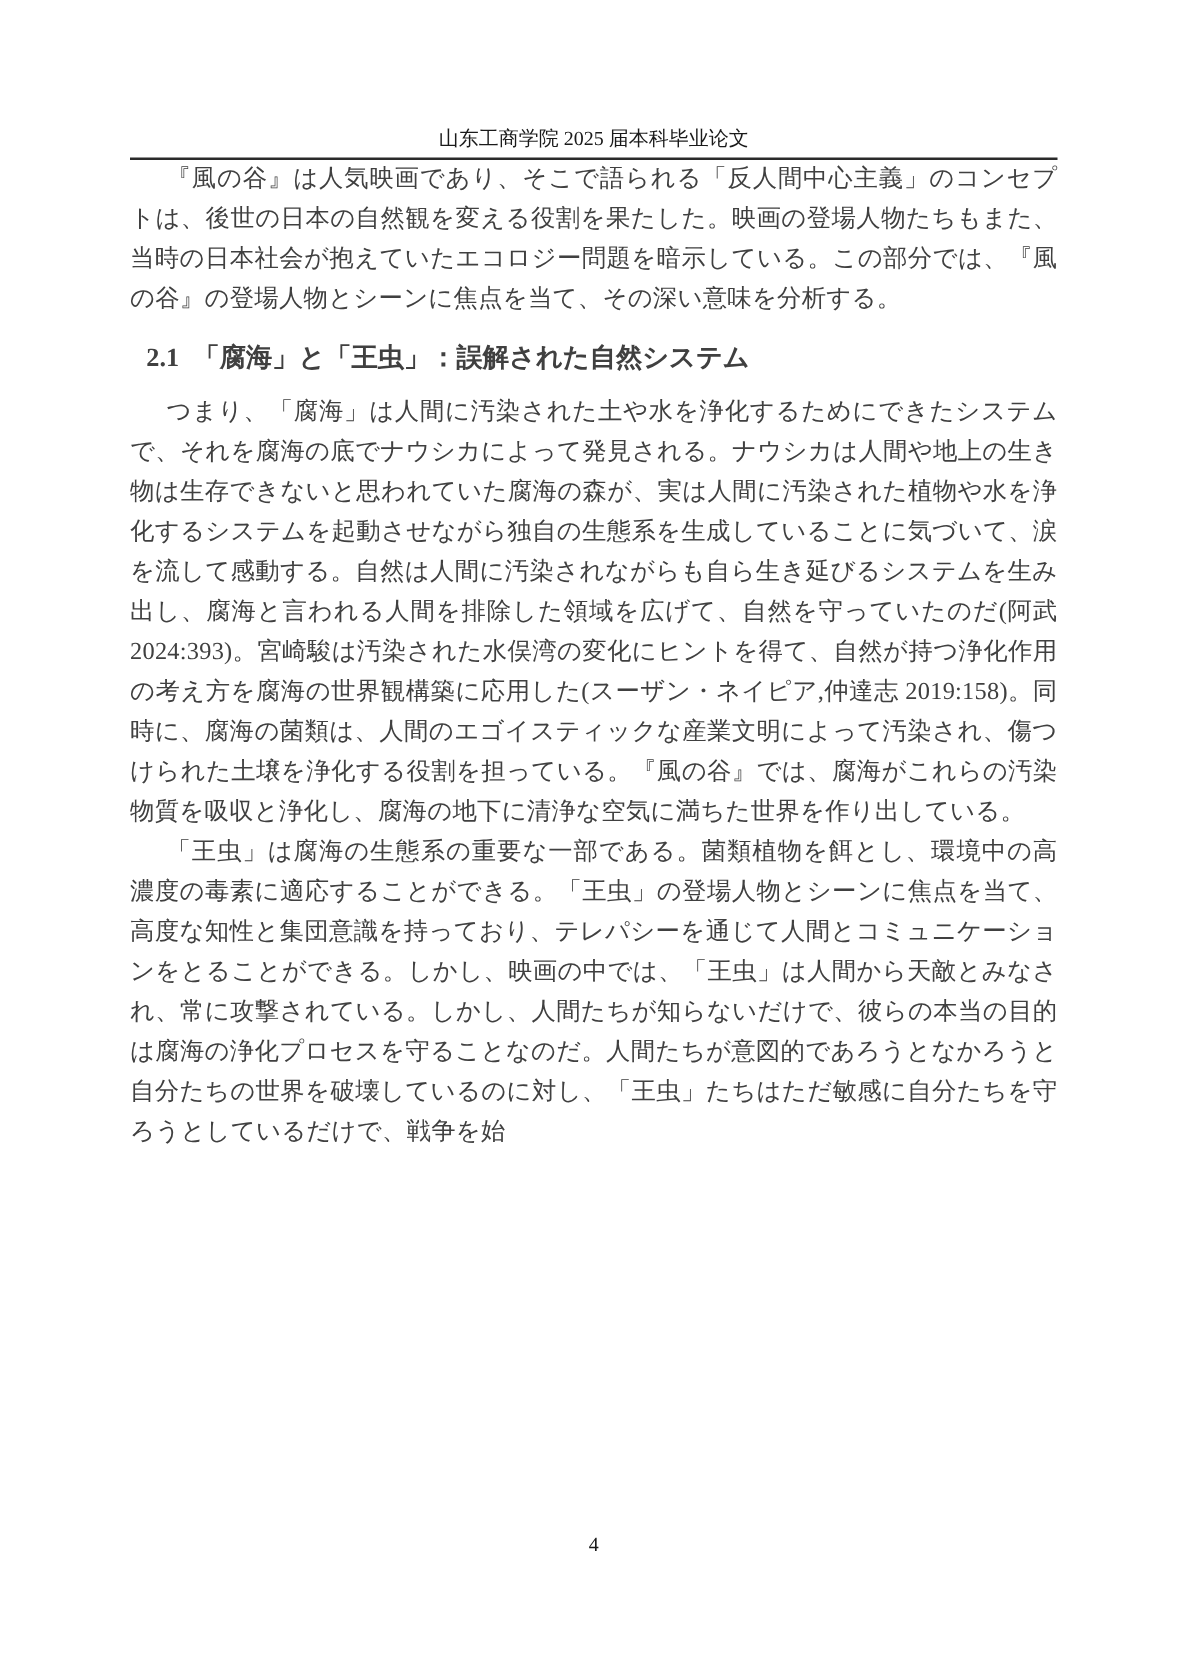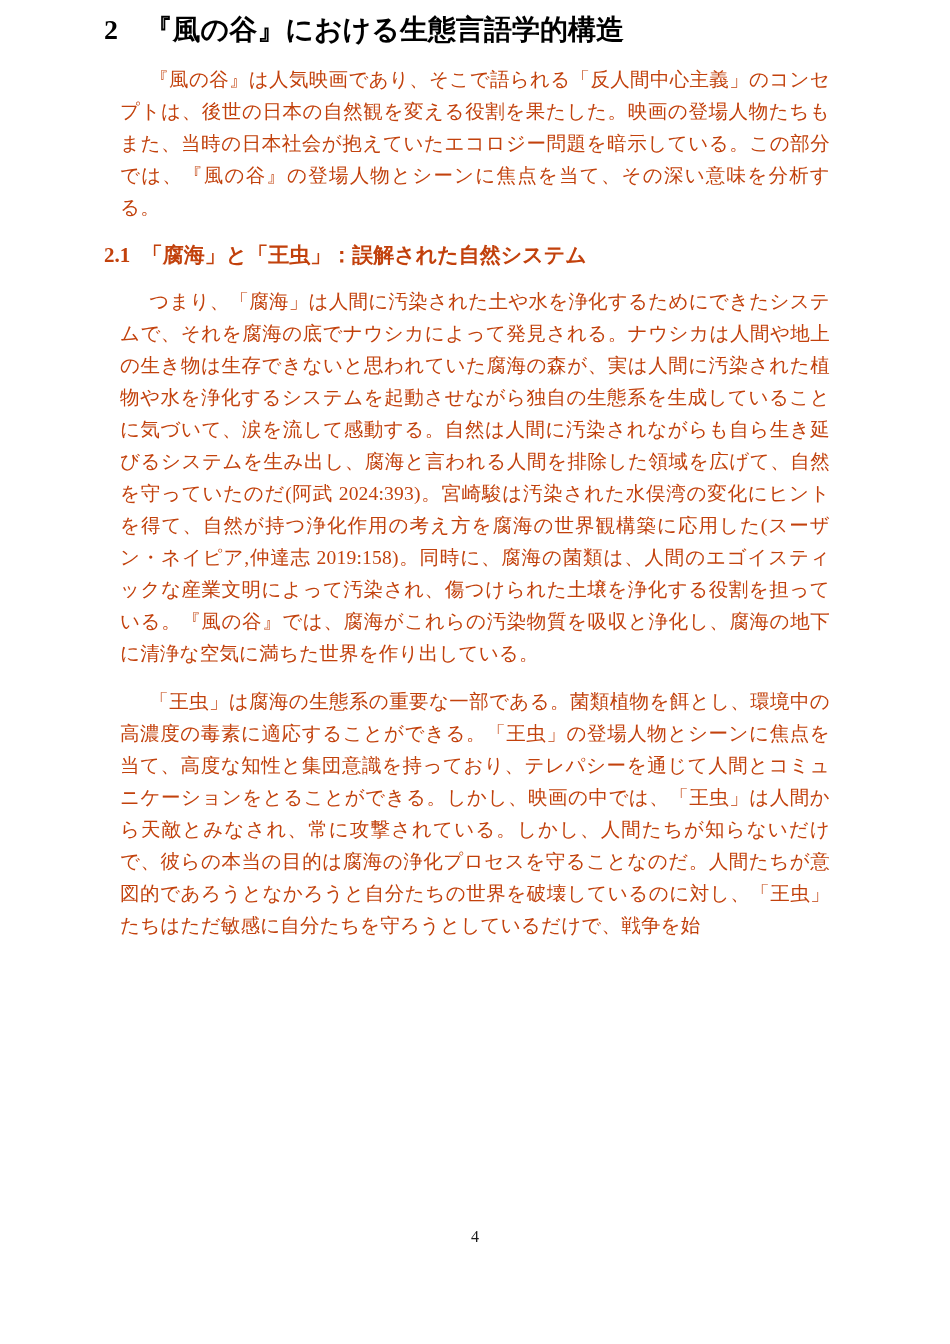--- a/index.html
+++ b/index.html
@@ -37,54 +37,54 @@
     margin: 12px 0 12px 0;
     color: #000;
   }
   h1.section-heading .sec-num {
     margin-right: 0.95em;
   }
   h2.subsection-heading {
     font-size: 21px;
     line-height: 30px;
     font-weight: bold;
-    margin: 15px 0 13px 0;
-    color: #c2410c;
+    margin: 15px 0 13px 13px;
+    color: #404040;
   }
   h2.subsection-heading .subsec-num {
     margin-right: 0.55em;
   }
   p.body-para {
     font-size: 19.5px;
     line-height: 32px;
-    margin: 16px;
+    margin: 0;
     text-align: justify;
     text-indent: 1.5em;
-    color: #c2410c;
+    color: #404040;
     letter-spacing: 0.2px;
   }
   .page-number {
     position: absolute;
     left: 0;
     right: 0;
     bottom: 98px;
     text-align: center;
     font-size: 16px;
     color: #1a1a1a;
   }
 </style>
 </head>
 <body>
 
 <div class="page">
 
+  <div class="running-header">
+    <div class="header-text">山东工商学院 2025 届本科毕业论文</div>
+  </div>
 
-  <h1 class="section-heading">
-    <span class="sec-num">2</span><span>『風の谷』における生態言語学的構造</span>
-  </h1>
 
   <p class="body-para">『風の谷』は人気映画であり、そこで語られる「反人間中心主義」のコンセプトは、後世の日本の自然観を変える役割を果たした。映画の登場人物たちもまた、当時の日本社会が抱えていたエコロジー問題を暗示している。この部分では、『風の谷』の登場人物とシーンに焦点を当て、その深い意味を分析する。</p>
 
   <h2 class="subsection-heading">
     <span class="subsec-num">2.1</span><span>「腐海」と「王虫」：誤解された自然システム</span>
   </h2>
 
 
 
   <p class="body-para">つまり、「腐海」は人間に汚染された土や水を浄化するためにできたシステムで、それを腐海の底でナウシカによって発見される。ナウシカは人間や地上の生き物は生存できないと思われていた腐海の森が、実は人間に汚染された植物や水を浄化するシステムを起動させながら独自の生態系を生成していることに気づいて、涙を流して感動する。自然は人間に汚染されながらも自ら生き延びるシステムを生み出し、腐海と言われる人間を排除した領域を広げて、自然を守っていたのだ(阿武 2024:393)。宮崎駿は汚染された水俣湾の変化にヒントを得て、自然が持つ浄化作用の考え方を腐海の世界観構築に応用した(スーザン・ネイピア,仲達志 2019:158)。同時に、腐海の菌類は、人間のエゴイスティックな産業文明によって汚染され、傷つけられた土壌を浄化する役割を担っている。『風の谷』では、腐海がこれらの汚染物質を吸収と浄化し、腐海の地下に清浄な空気に満ちた世界を作り出している。</p>

